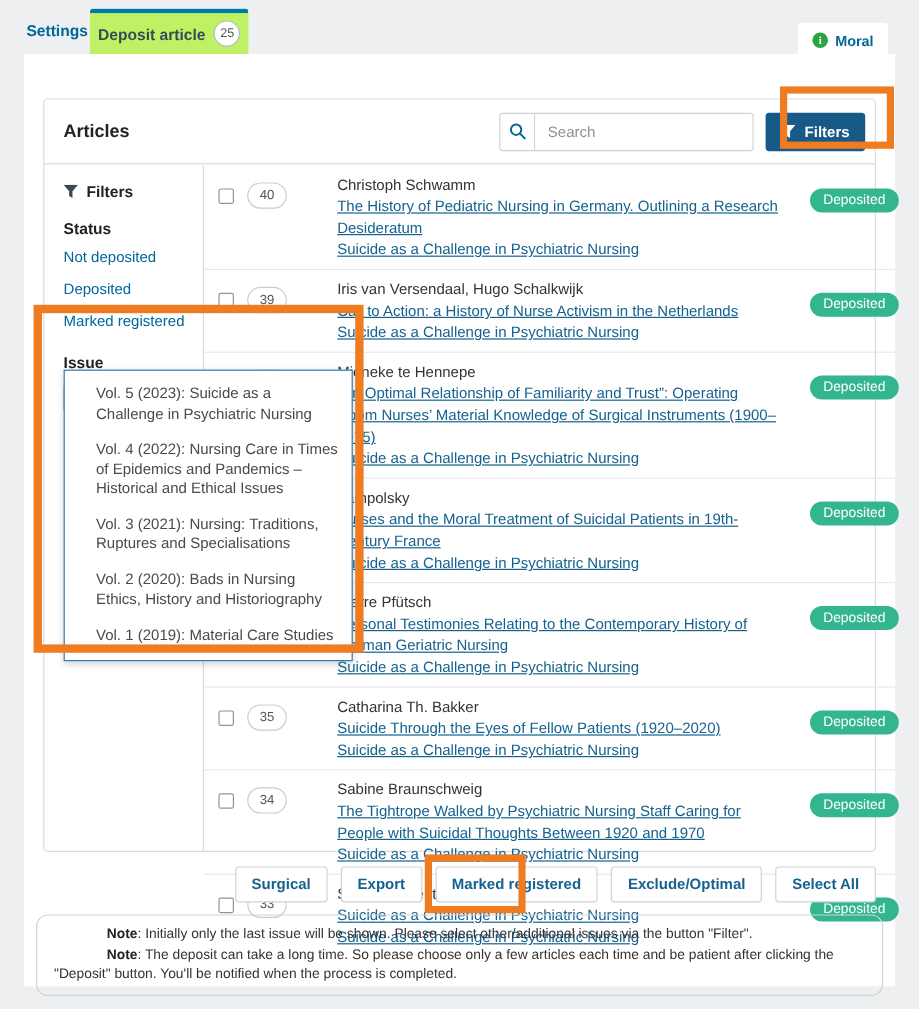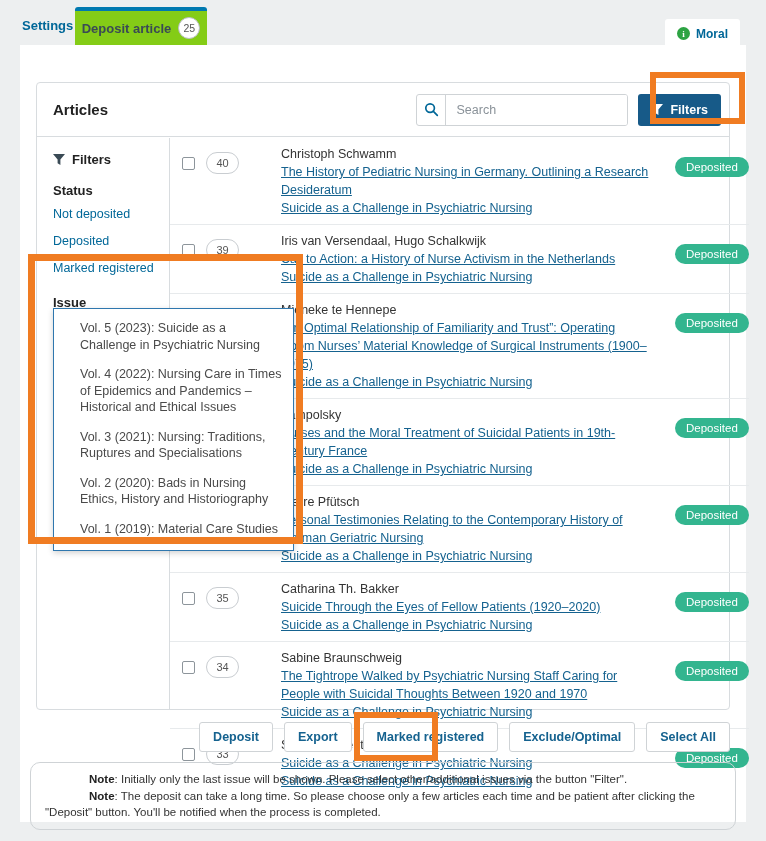--- a/index.html
+++ b/index.html
@@ -3,21 +3,21 @@
 <meta charset="utf-8">
 <style>
   * { margin:0; padding:0; box-sizing:border-box; }
   html,body { width:766px; height:841px; }
   body { background:#edeff0; font-family:"Liberation Sans", sans-serif; position:relative; overflow:hidden; }
   .page { position:absolute; inset:0; }
 
   
   .tabbar { position:absolute; left:0; top:0; width:766px; height:45px; }
   .tab-settings { position:absolute; left:22px; top:18px; font-size:13px; font-weight:bold; color:#006798; cursor:pointer; }
-  .tab-active { position:absolute; left:75px; top:7px; width:132px; height:38px; background:#84cc16; border-top:4px solid #0079b0; border-radius:3px 3px 0 0; display:flex; align-items:center; justify-content:center; gap:7px; }
+  .tab-active { position:absolute; left:75px; top:7px; width:132px; height:38px; background:#bef264; border-top:4px solid #0079b0; border-radius:3px 3px 0 0; display:flex; align-items:center; justify-content:center; gap:7px; }
   .tab-active .lbl { font-size:13px; font-weight:bold; color:#3a4a55; }
   .tab-badge { display:inline-flex; align-items:center; justify-content:center; min-width:22px; height:22px; border:1px solid #b9bec2; border-radius:50%; font-size:10.5px; color:#555; background:#fff; }
   .help-tab { position:absolute; right:26px; top:19px; height:29px; background:#fff; border-radius:3px 3px 0 0; display:flex; align-items:center; gap:6px; padding:0 12px; cursor:pointer; }
   .help-tab .lbl { font-size:12px; font-weight:bold; color:#006798; }
   .info-dot { width:13px; height:13px; border-radius:50%; background:#2da343; color:#fff; font-size:9px; font-weight:bold; display:inline-flex; align-items:center; justify-content:center; font-family:"Liberation Serif", serif; }
 
   
   .panel { position:absolute; left:20px; top:45px; width:726px; height:777px; background:#fff; }
 
   
@@ -197,21 +197,21 @@
               <div class="content"><div class="authors">Susanne Kreutzer, Karen Nolte</div><a class="tlink">Suicide as a Challenge in Psychiatric Nursing</a><div><a class="tlink">Suicide as a Challenge in Psychiatric Nursing</a></div></div>
               <div class="badge-col">
                 <span class="badge">Deposited</span>
               </div>
             </div>
           </div>
       </div>
     </div>
 
     <div class="actions" id="actions">
-        <button class="action-btn">Deposit</button>
+        <button class="action-btn">Surgical</button>
         <button class="action-btn">Export</button>
         <button class="action-btn">Marked registered</button>
         <button class="action-btn">Exclude/Optimal</button>
         <button class="action-btn">Select All</button>
       </div>
 
     <div class="notebox" id="notebox">
         <p><b>Note</b><span>: Initially only the last issue will be shown. Please select other/additional issues via the button "Filter".</span></p>
         <p><b>Note</b><span>: The deposit can take a long time. So please choose only a few articles each time and be patient after clicking the "Deposit" button. You'll be notified when the process is completed.</span></p>
       </div>

